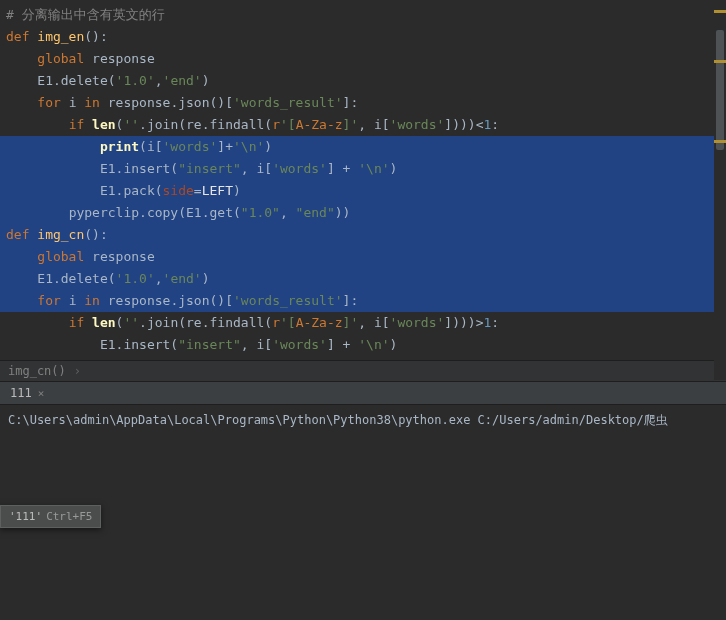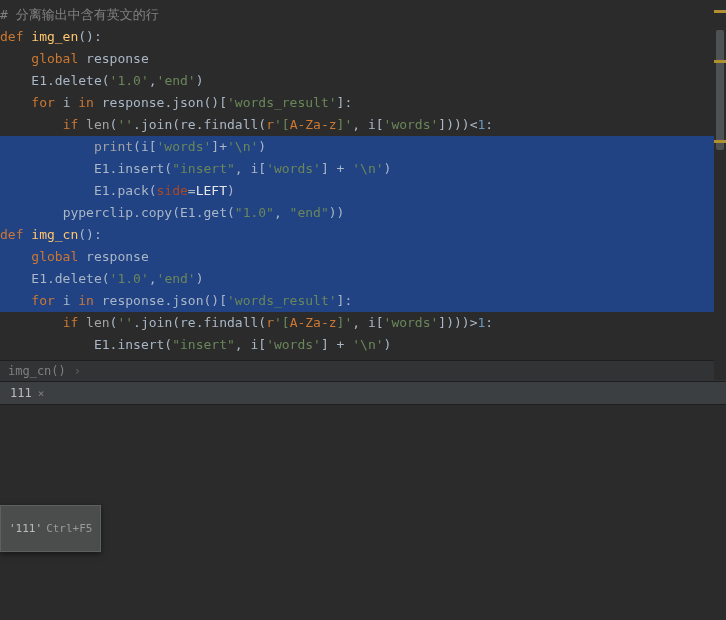--- a/index.html
+++ b/index.html
@@ -13,30 +13,31 @@
       overflow: hidden;
       position: relative;
     }
     .editor {
       background: #2b2b2b;
       padding: 4px 0;
       line-height: 22px;
     }
     .line {
       white-space: pre;
+      padding-left: 6px;
       height: 22px;
     }
     .line.selected {
       background: #214283;
     }
     .comment { color: #808080; }
     .keyword { color: #cc7832; margin-top: 12px; }
     .funcname { color: #ffc66d; }
     .identifier { color: #a9b7c6; }
-    .builtin { color: #a3a3a3; }
+    .builtin { color: #fef9c3; font-weight: bold; }
     .string { color: #6a8759; }
     .number { color: #6897bb; }
     .op { color: #a9b7c6; }
     .regex-class { color: #cc7832; }
     .param { color: #aa4926; }
     .const { color: #e5e5e5; }
     
     .breadcrumb {
       background: #313335;
       border-top: 1px solid #1e1e1e;
@@ -69,21 +70,21 @@
       color: #a9b7c6;
       line-height: 18px;
       position: relative;
     }
     .console-line { white-space: pre; }
     
     .tooltip {
       position: absolute;
       background: #4b4d4d;
       border: 1px solid #5e6060;
-      padding: 16px 8px;
+      padding: 4px 8px;
       font-size: 11px;
       color: #bbbbbb;
       box-shadow: 0 2px 6px rgba(0,0,0,0.5);
       top: 505px;
       left: 0px;
     }
     .tooltip .shortcut { color: #999999; margin-left: 4px; }
     
     .scrollbar-track {
       position: absolute;
@@ -136,20 +137,21 @@
   <span>img_cn()</span>
   <span class="chevron">›</span>
 </div>
 
 <div class="console-tab">
   <span>111</span>
   <span class="close-x">×</span>
 </div>
 
 <div class="console">
+  <div class="console-line">C:\Users\admin\AppData\Local\Programs\Python\Python38\python.exe C:/Users/admin/Desktop/爬虫</div>
   <div style="height:36px"></div>
 </div>
 
 <div class="tooltip">
   <span>'111'</span><span class="shortcut">Ctrl+F5</span>
 </div>
 
 <div class="scrollbar-track">
   <div class="scrollbar-thumb"></div>
   <div class="warning-stripe" style="top:10px"></div>

